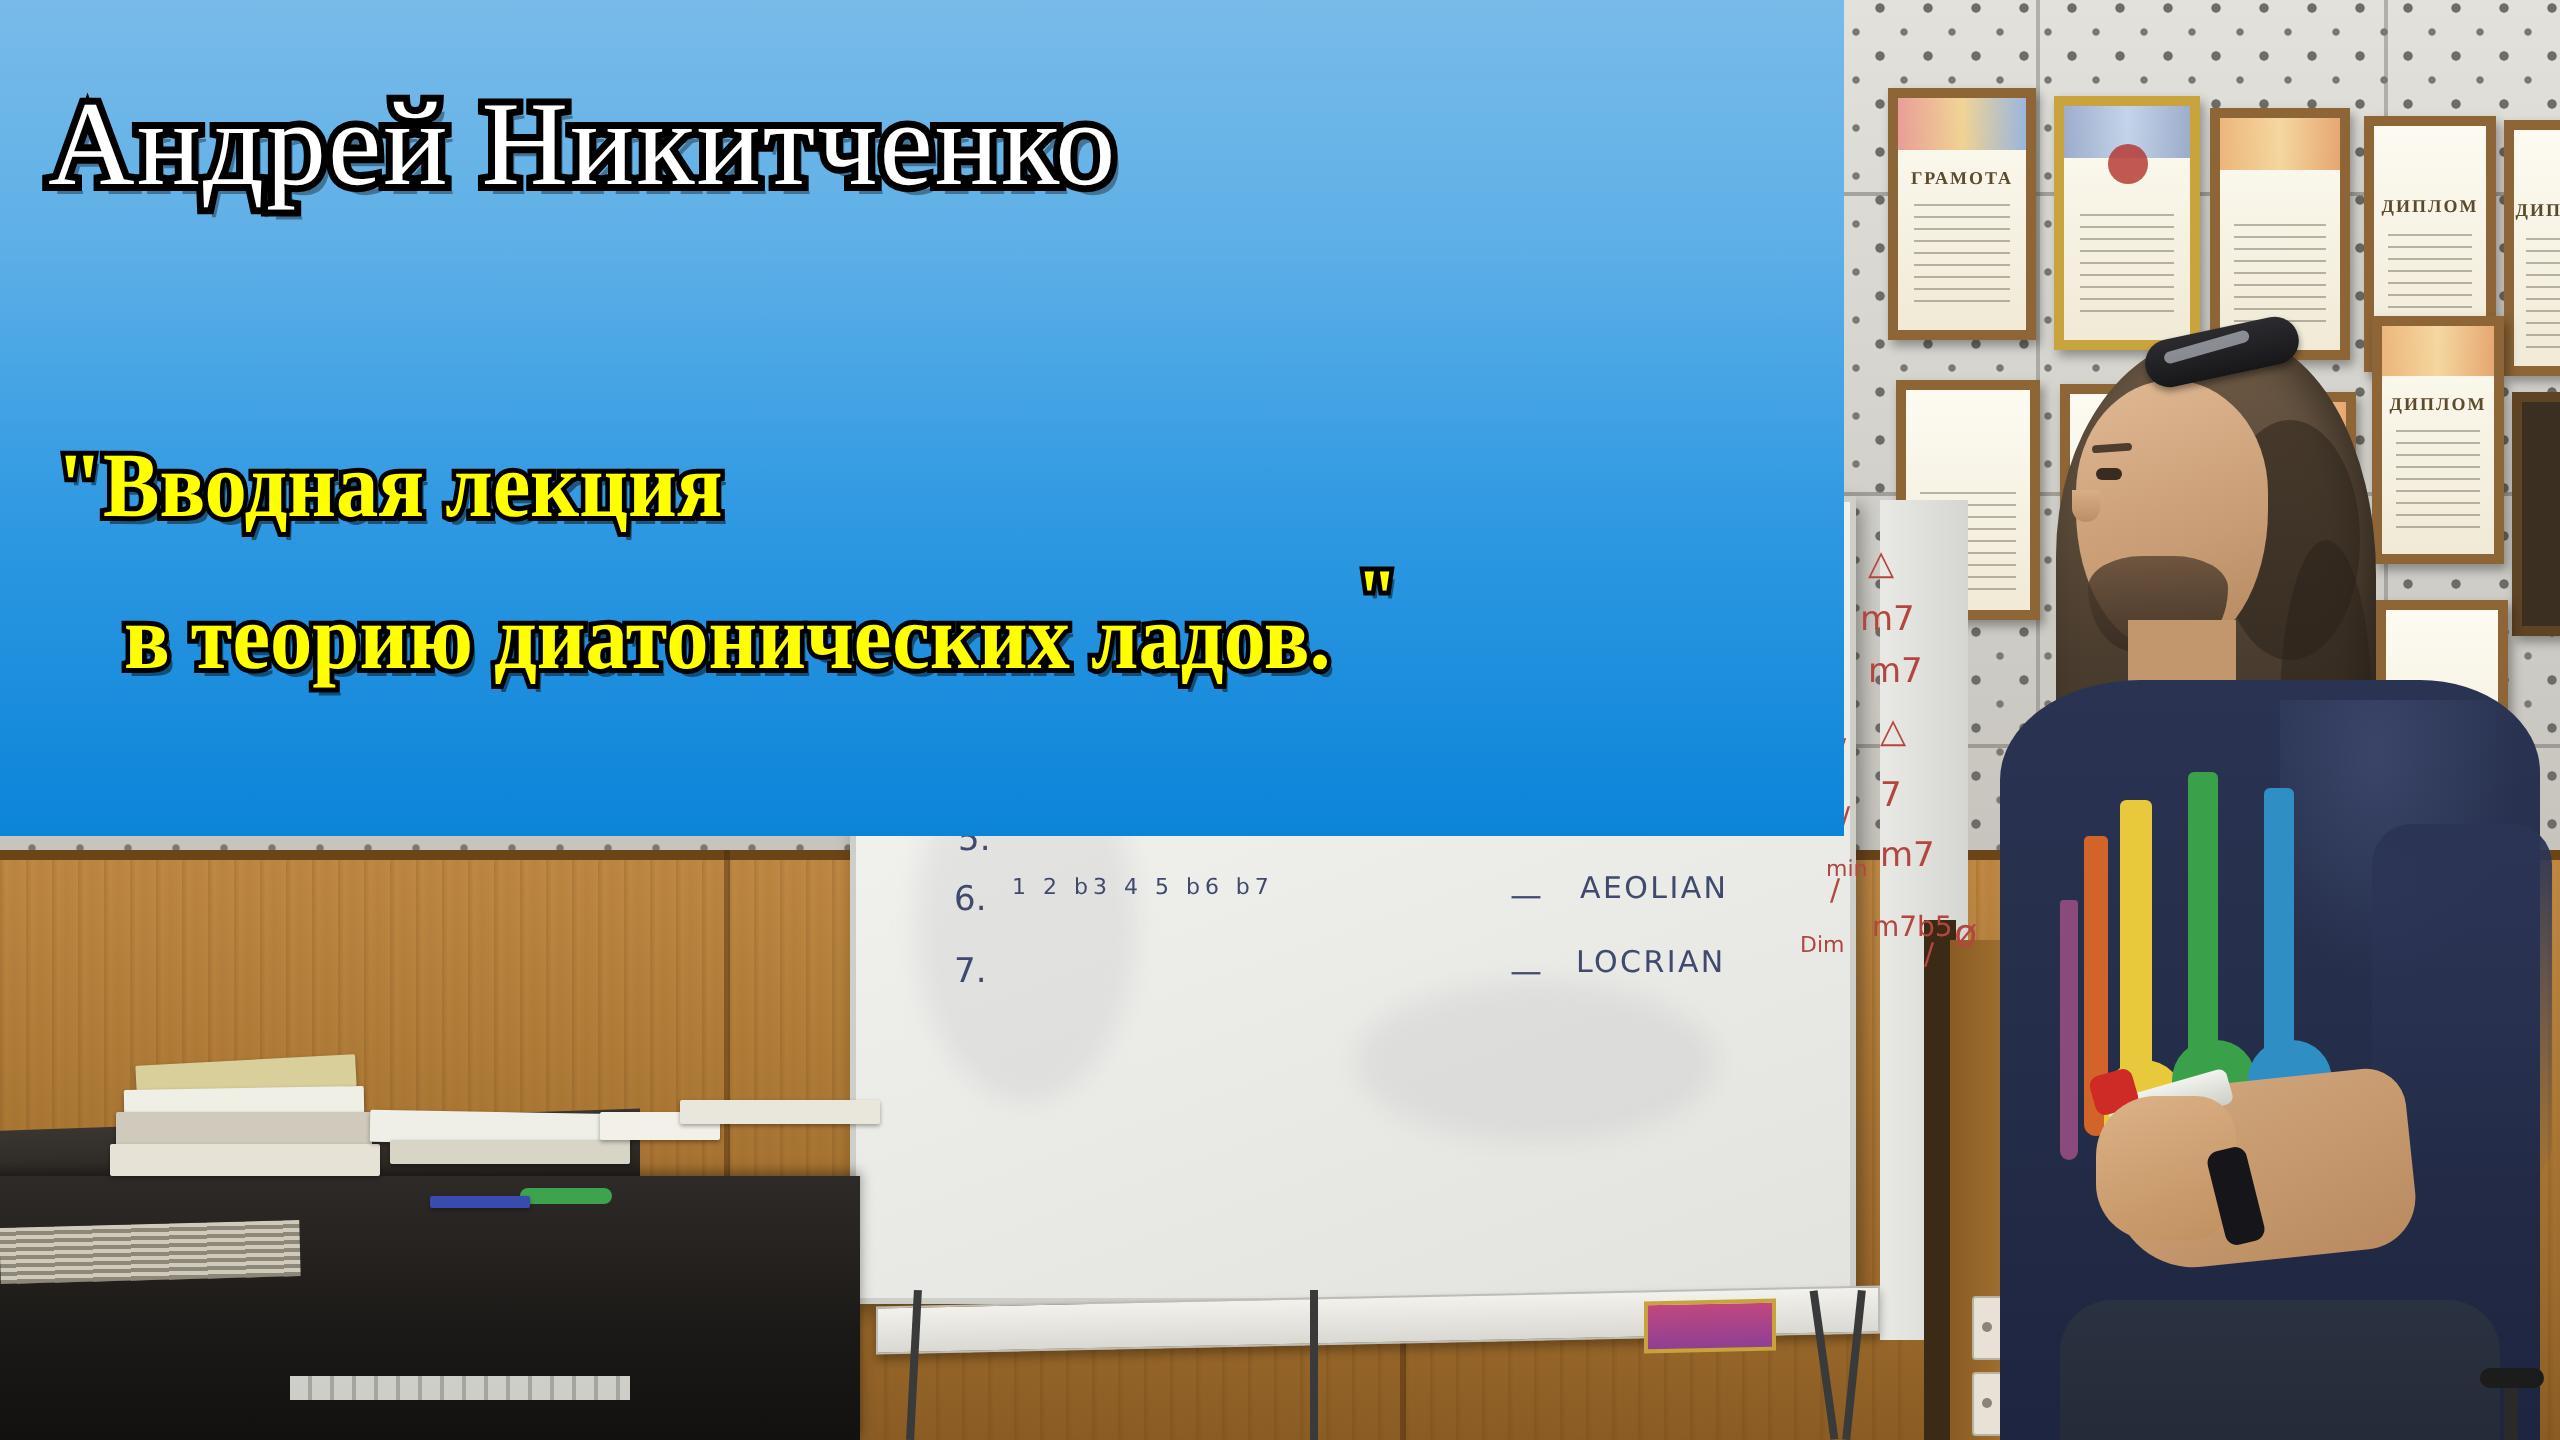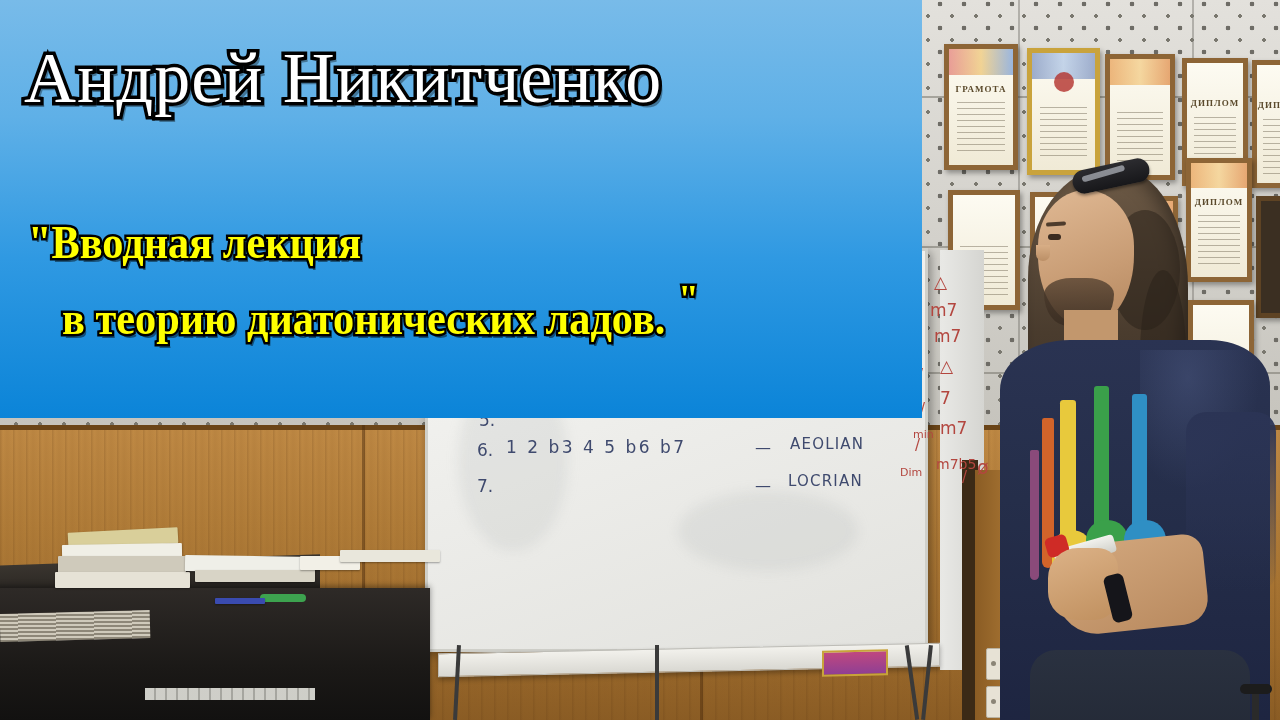--- a/index.html
+++ b/index.html
@@ -73,21 +73,21 @@
      background:linear-gradient(180deg,#c0487f,#8f3f94);border:2px solid #c8a33a;
      transform:skewY(-1.2deg);}
   .board-legs{position:absolute;left:455px;top:645px;width:470px;height:75px;}
   .leg{position:absolute;width:4px;background:#3a3a3a;}
 
   
   .hw{position:absolute;font-family:"DejaVu Sans", sans-serif;color:#3f4a6e;
       white-space:nowrap;}
   .hw.red{color:#b3463f;}
   .hw-num{font-size:17px;}
-  .hw-row{font-size:17px;letter-spacing:2.5px;}
+  .hw-row{font-size:11px;letter-spacing:2.5px;}
   .hw-mode{font-size:15px;letter-spacing:1.2px;}
   .hw-sm{font-size:11px;}
   .chord{position:absolute;color:#b3463f;font-family:"DejaVu Sans", sans-serif;font-size:17px;}
 
   
   .desk{position:absolute;left:-10px;top:588px;width:440px;height:132px;
         background:linear-gradient(180deg,#2e2a27 0%,#1b1917 60%,#121110 100%);
         box-shadow:0 -2px 6px rgba(0,0,0,.4);}
   .desk2{position:absolute;left:-10px;top:560px;width:330px;height:40px;
         background:linear-gradient(180deg,#3a352f,#23201d);transform:skewY(-2deg);}
@@ -157,21 +157,21 @@
   .mic-top{position:absolute;left:250px;top:534px;width:32px;height:10px;background:#1c1c1c;border-radius:6px;}
 
   
   .panel{
     position:absolute;left:0;top:0;width:922px;height:418px;
     background:linear-gradient(180deg,#78bbe9 0%, #5fb0e7 28%, #2f99e2 62%, #0b84d8 100%);
   }
   .title{
     position:absolute;left:24px;top:42px;width:880px;
     font-family:"Liberation Serif","DejaVu Serif",serif;
-    font-size:72px;line-height:1;font-weight:400;color:#ffffff;
+    font-size:60px;line-height:1;font-weight:400;color:#ffffff;
     letter-spacing:1px;white-space:nowrap;
     -webkit-text-stroke:7px #000;
     paint-order:stroke fill;
     text-shadow:4px 5px 0 rgba(0,0,0,.35);
   }
   .subtitle{
     position:absolute;left:28px;top:214px;width:890px;
     font-family:"Liberation Serif","DejaVu Serif",serif;
     font-weight:bold;font-size:46px;line-height:1.28;color:#ffff00;
     -webkit-text-stroke:5px #000;

